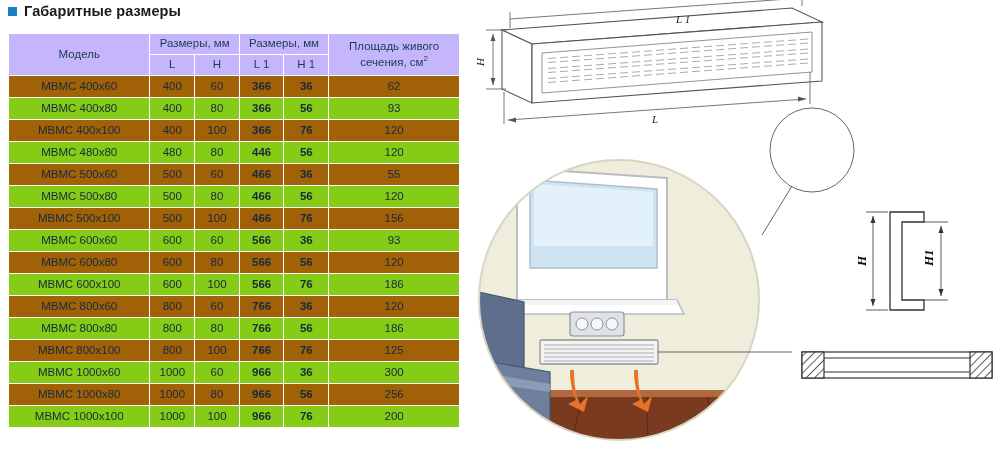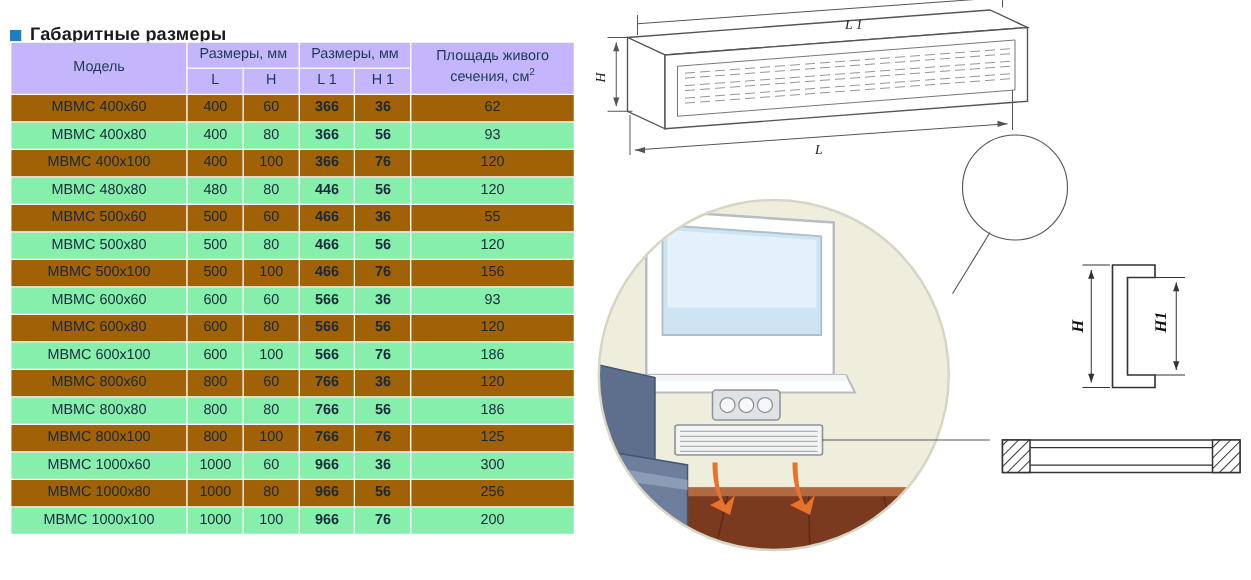--- a/index.html
+++ b/index.html
@@ -12,21 +12,21 @@
     height: 464px;
     position: relative;
     font-family: "Liberation Sans", sans-serif;
     overflow: hidden;
   }
 
   
   #title-row {
     position: absolute;
     left: 8px;
-    top: 20px;
+    top: 3px;
     display: flex;
     align-items: center;
     gap: 7px;
   }
   #title-bullet {
     width: 9px;
     height: 9px;
     background: #1b7fc4;
     display: inline-block;
   }
@@ -65,21 +65,21 @@
   .hdr-area  { width: 122px; }
   .col-l  { width: 41px; }
   .col-h  { width: 41px; }
   .col-l1 { width: 41px; }
   .col-h1 { width: 41px; }
 
   #dims-table tbody td {
     height: 21px;
     line-height: 21px;
   }
-  tr.row-even td { background: #86efac; }
+  tr.row-even td { background: #84cc16; }
   tr.row-odd  td { background: #a16207; }
 
   td.c-model { text-align: center; }
   td.c-l1, td.c-h1 { font-weight: bold; }
   .sup { font-size: 8px; vertical-align: super; }
 
   
   #art {
     position: absolute;
     left: 462px;

